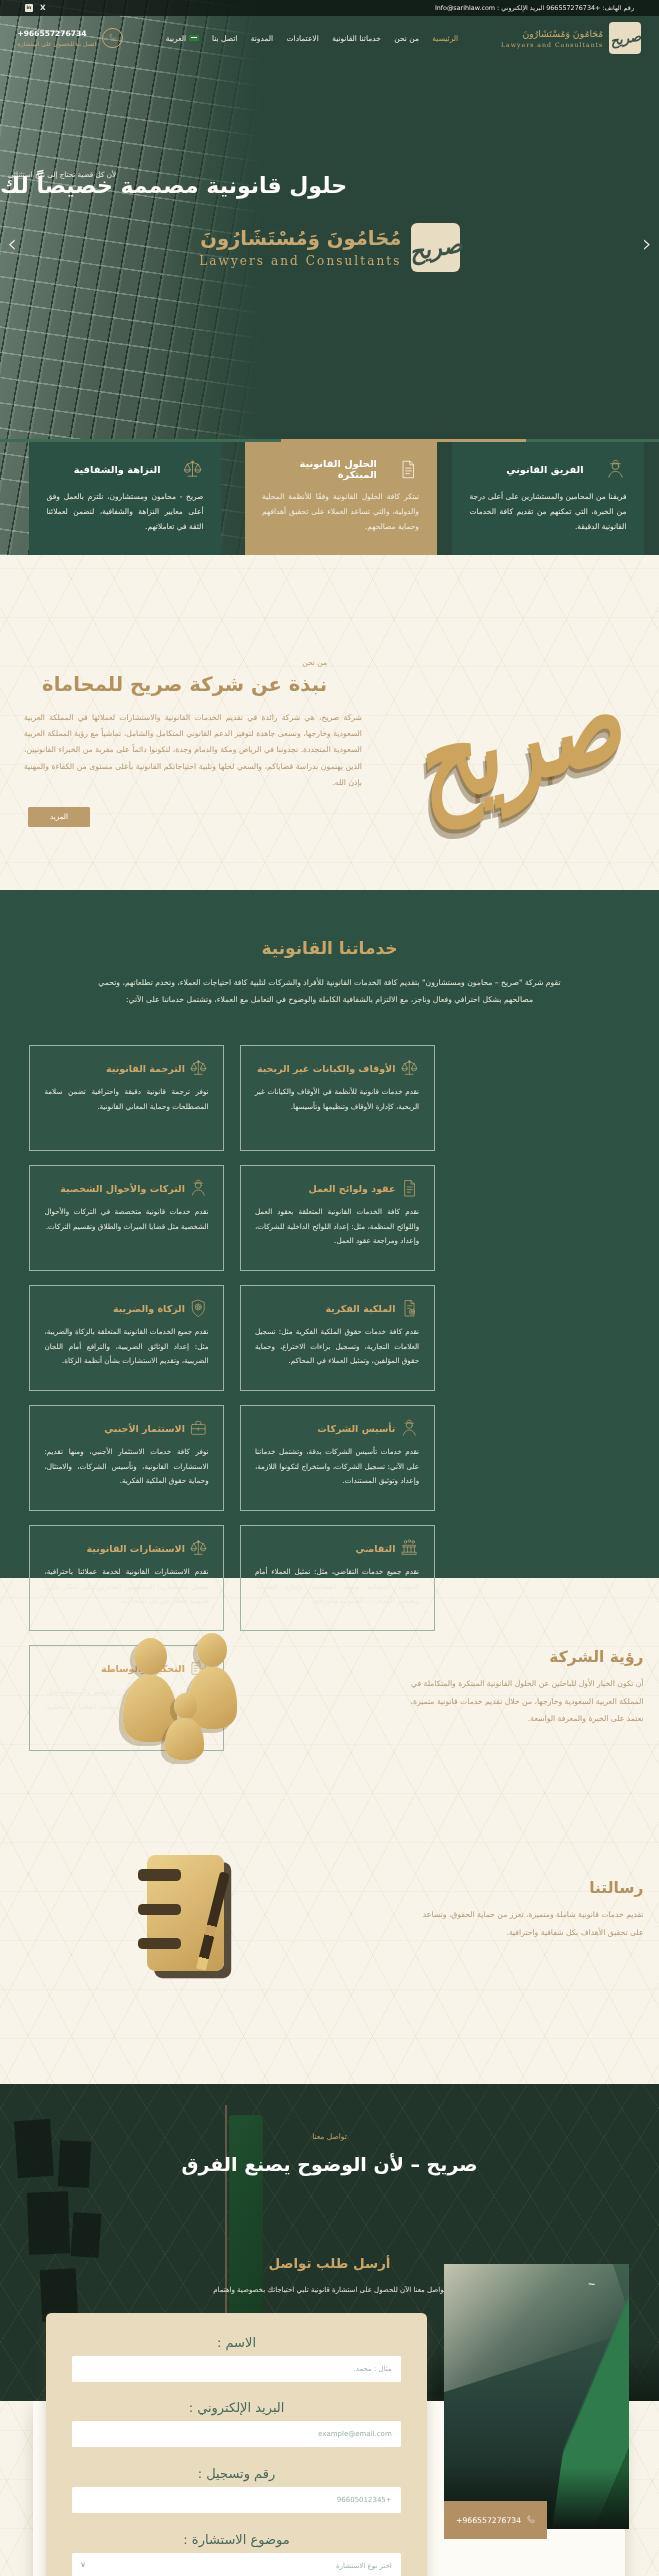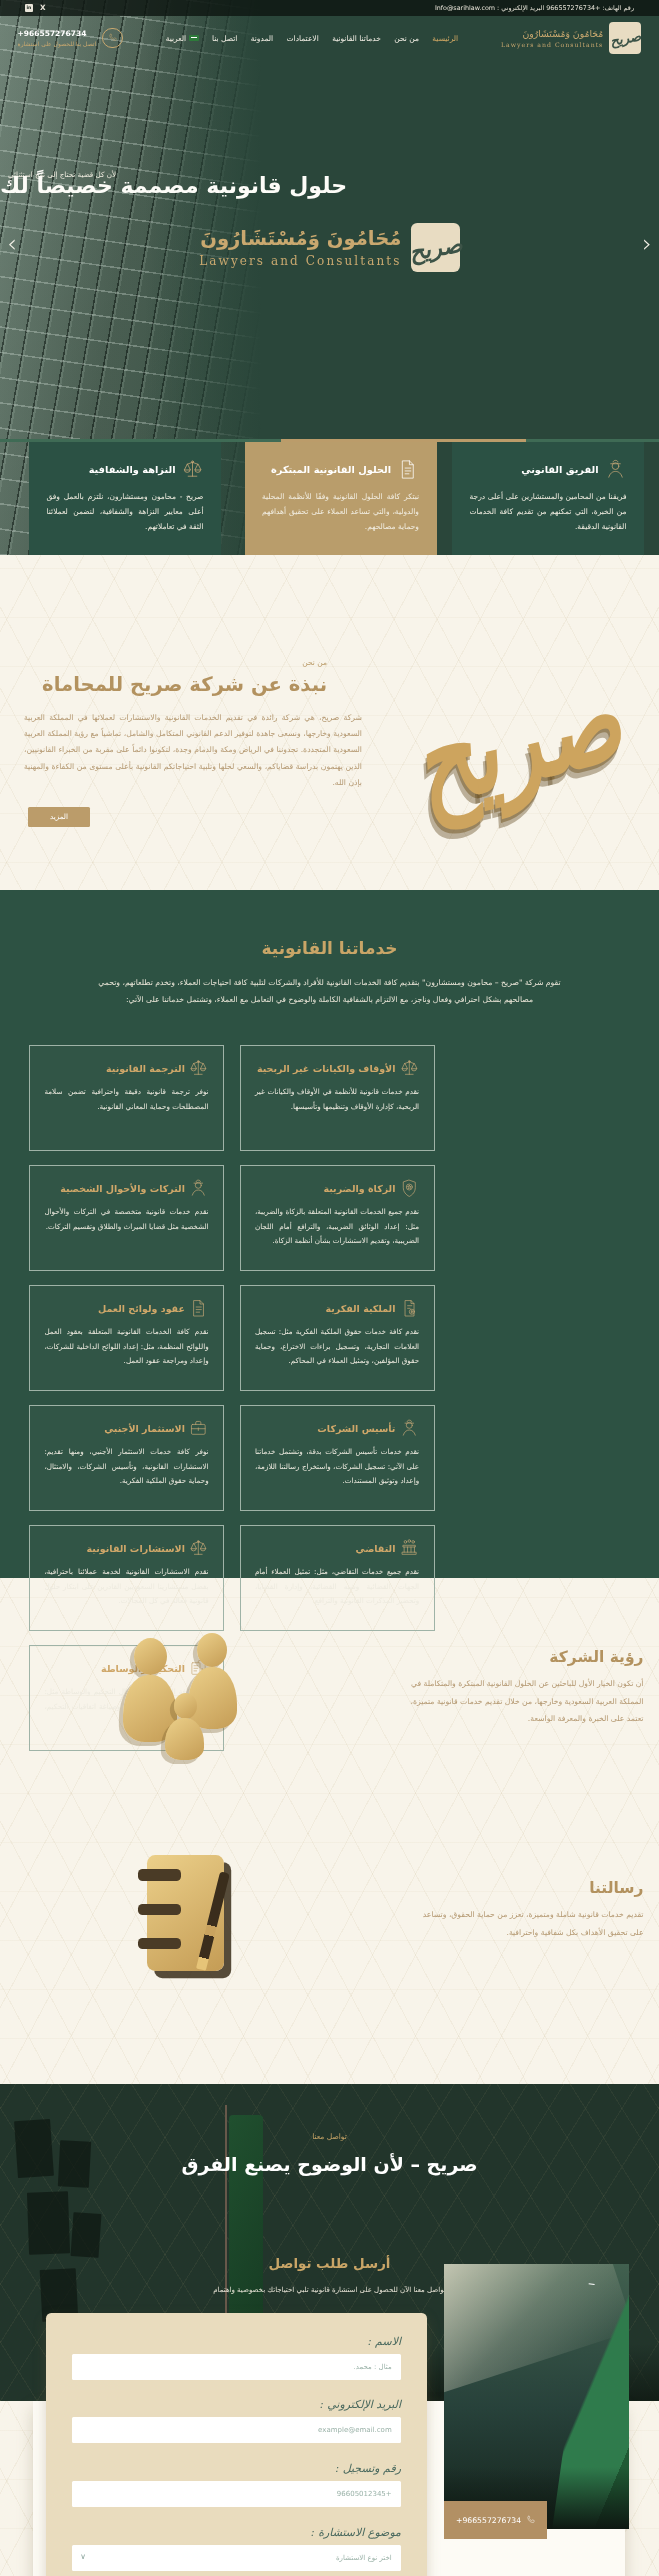--- a/index.html
+++ b/index.html
@@ -56,21 +56,21 @@
   .h-desc { position:absolute; top:290px; left:165px; width:330px; direction:rtl; text-align:center; color:#ece8dc; font-size:7.7px; line-height:2.0; }
   .h-arrow { position:absolute; top:232px; font-size:24px; color:#f5f2e8; font-weight:200; cursor:pointer; line-height:1; }
   .h-prev { left:7.2px; } .h-next { right:7.2px; }
   .progress { position:absolute; top:439px; left:0; width:659px; height:2.6px; display:flex; }
   .progress i { display:block; height:2.6px; }
 
   
   .features { position:absolute; top:442px; left:29px; width:615px; display:flex; gap:15.5px; }
   .feature { width:195px; height:113px; background:#2b5144; padding:15.5px 17.5px; direction:rtl; }
   .feature.gold { background:#b99d6b;margin-left:8px; }
-  .feature .trow { display:flex; align-items:center; gap:5px; margin-bottom:8.2px; }
+  .feature .trow { display:flex; align-items:center; gap:20px; margin-bottom:8.2px; }
   .feature .trow svg { width:23px; height:23px; color:#c8a877; }
   .feature.gold .trow svg { color:#ffffff; }
   .feature .ft { color:#fff; font-size:9.8px; font-weight:bold; }
   .feature .fb { color:#f2eee2; font-size:7.5px; line-height:2.05; text-align:justify; }
 
   
   .about-kicker { position:absolute; top:658px; right:332px; color:#bb9c6a; font-size:7.5px; }
   .about-title  { position:absolute; top:673px; right:332px; color:#b3925f; font-size:19.6px; font-weight:bold; white-space:nowrap; }
   .about-body   { position:absolute; top:710px; right:297px; width:338px; direction:rtl; text-align:justify;
                   color:#b49871; font-size:7.7px; line-height:2.1; }
@@ -126,21 +126,21 @@
   .side-photo .light { position:absolute; left:-41px; top:-31px; width:216px; height:134px; background:linear-gradient(150deg, rgba(238,231,210,.95), rgba(238,231,210,.25) 60%, transparent); transform:rotate(-18deg); }
   .side-photo .flag { position:absolute; right:-15.5px; top:20.6px; width:77px; height:268px; background:linear-gradient(105deg, transparent 30%, #2f7b4c 32% 72%, #205a34 72%); transform:rotate(8deg); }
   .side-photo .desk { position:absolute; bottom:0; left:0; width:185px; height:62px; background:linear-gradient(to top,#0e1812, rgba(14,24,18,0)); }
   .phone-box { position:absolute; top:2501px; left:444px; width:103px; height:38px; background:#b29064; display:flex; direction:rtl;
       align-items:center; justify-content:center; gap:4.6px; color:#fff; }
   .phone-box svg { width:9.3px; height:9.3px; color:#fff; }
   .phone-box .n { font-size:7.7px; direction:ltr; }
 
   .form-card { position:absolute; top:2313px; left:46px; width:381px; height:389px; background:#e9dcbe; border-radius:5.2px;
       box-shadow:0 5.2px 12.4px rgba(120,100,60,.25); padding:21.6px 26px 0 26px; direction:rtl; }
-  .form-card label { display:block; color:#49695e; font-size:11px; margin-bottom:6.2px; text-align:right;font-style:italic; }
+  .form-card label { display:block; color:#49695e; font-size:13px; margin-bottom:6.2px; text-align:center; }
   .form-card .inp { width:100%; height:26px; border:none; outline:none; background:#fff; border-radius:1.5px; padding:0 9.3px;
       font-family:"DejaVu Sans", sans-serif; font-size:7px; color:#5c7a70; margin-bottom:18.5px; direction:rtl; text-align:right; }
   .form-card .inp::placeholder, .form-card textarea::placeholder { color:#9ab2a8; }
   .sel-wrap { position:relative; }
   .sel-wrap .chev { position:absolute; left:8.2px; top:6.7px; color:#8aa39b; font-size:7.7px; }
 </style>
 </head>
 <body>
 
 <svg width="0" height="0" style="position:absolute">
@@ -339,38 +339,38 @@
           <svg viewBox="0 0 48 48">
             <use href="#i-person"></use>
           </svg>
         <span class="st">التركات والأحوال الشخصية</span>
         </div>
       <div class="sb">نقدم خدمات قانونية متخصصة في التركات والأحوال الشخصية مثل قضايا الميراث والطلاق وتقسيم التركات.</div>
     </div>
     <div class="srv-card">
       <div class="trow">
           <svg viewBox="0 0 48 48">
+            <use href="#i-doc"></use>
+          </svg>
+        <span class="st">عقود ولوائح العمل</span>
+        </div>
+      <div class="sb">نقدم كافة الخدمات القانونية المتعلقة بعقود العمل واللوائح المنظمة، مثل: إعداد اللوائح الداخلية للشركات، وإعداد ومراجعة عقود العمل.</div>
+    </div>
+    <div class="srv-card">
+      <div class="trow">
+          <svg viewBox="0 0 48 48">
             <use href="#i-shield"></use>
           </svg>
         <span class="st">الزكاة والضريبة</span>
         </div>
       <div class="sb">نقدم جميع الخدمات القانونية المتعلقة بالزكاة والضريبة، مثل: إعداد الوثائق الضريبية، والترافع أمام اللجان الضريبية، وتقديم الاستشارات بشأن أنظمة الزكاة.</div>
     </div>
     <div class="srv-card">
       <div class="trow">
           <svg viewBox="0 0 48 48">
-            <use href="#i-doc"></use>
-          </svg>
-        <span class="st">عقود ولوائح العمل</span>
-        </div>
-      <div class="sb">نقدم كافة الخدمات القانونية المتعلقة بعقود العمل واللوائح المنظمة، مثل: إعداد اللوائح الداخلية للشركات، وإعداد ومراجعة عقود العمل.</div>
-    </div>
-    <div class="srv-card">
-      <div class="trow">
-          <svg viewBox="0 0 48 48">
             <use href="#i-invoice"></use>
           </svg>
         <span class="st">الملكية الفكرية</span>
         </div>
       <div class="sb">نقدم كافة خدمات حقوق الملكية الفكرية مثل: تسجيل العلامات التجارية، وتسجيل براءات الاختراع، وحماية حقوق المؤلفين، وتمثيل العملاء في المحاكم.</div>
     </div>
     <div class="srv-card">
       <div class="trow">
           <svg viewBox="0 0 48 48">
             <use href="#i-brief"></use>
@@ -379,21 +379,21 @@
         </div>
       <div class="sb">نوفر كافة خدمات الاستثمار الأجنبي، ومنها تقديم: الاستشارات القانونية، وتأسيس الشركات، والامتثال، وحماية حقوق الملكية الفكرية.</div>
     </div>
     <div class="srv-card">
       <div class="trow">
           <svg viewBox="0 0 48 48">
             <use href="#i-person"></use>
           </svg>
         <span class="st">تأسيس الشركات</span>
         </div>
-      <div class="sb">نقدم خدمات تأسيس الشركات بدقة، وتشتمل خدماتنا على الآتي: تسجيل الشركات، واستخراج رسالتنا اللازمة، وإعداد وتوثيق المستندات.</div>
+      <div class="sb">نقدم خدمات تأسيس الشركات بدقة، وتشتمل خدماتنا على الآتي: تسجيل الشركات، واستخراج لتكونوا اللازمة، وإعداد وتوثيق المستندات.</div>
     </div>
     <div class="srv-card">
       <div class="trow">
           <svg viewBox="0 0 48 48">
             <use href="#i-scales"></use>
           </svg>
         <span class="st">الاستشارات القانونية</span>
         </div>
       <div class="sb">نقدم الاستشارات القانونية لخدمة عملائنا باحترافية، بفضل مستشارينا السعوديين القادرين على ابتكار حلول قانونية فعالة في كل المجالات.</div>
     </div>

